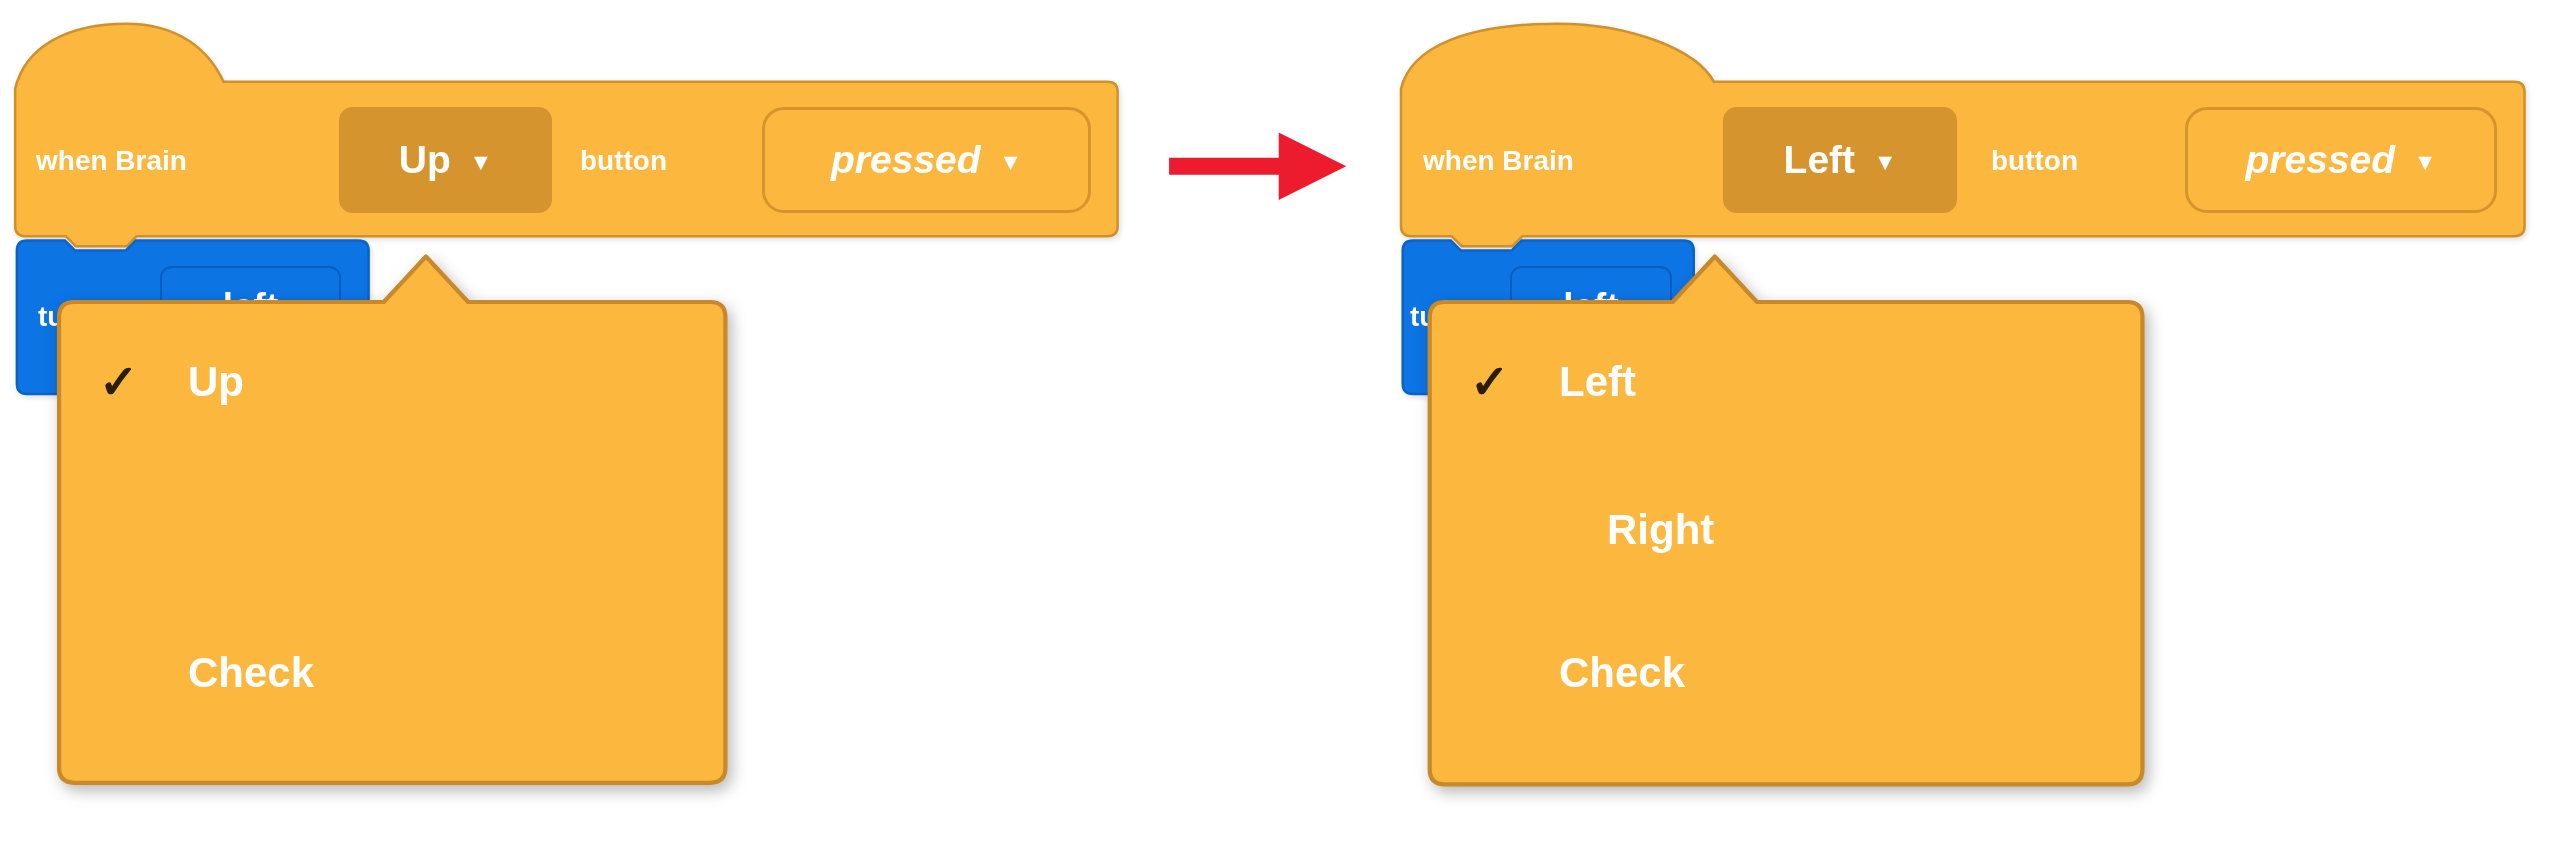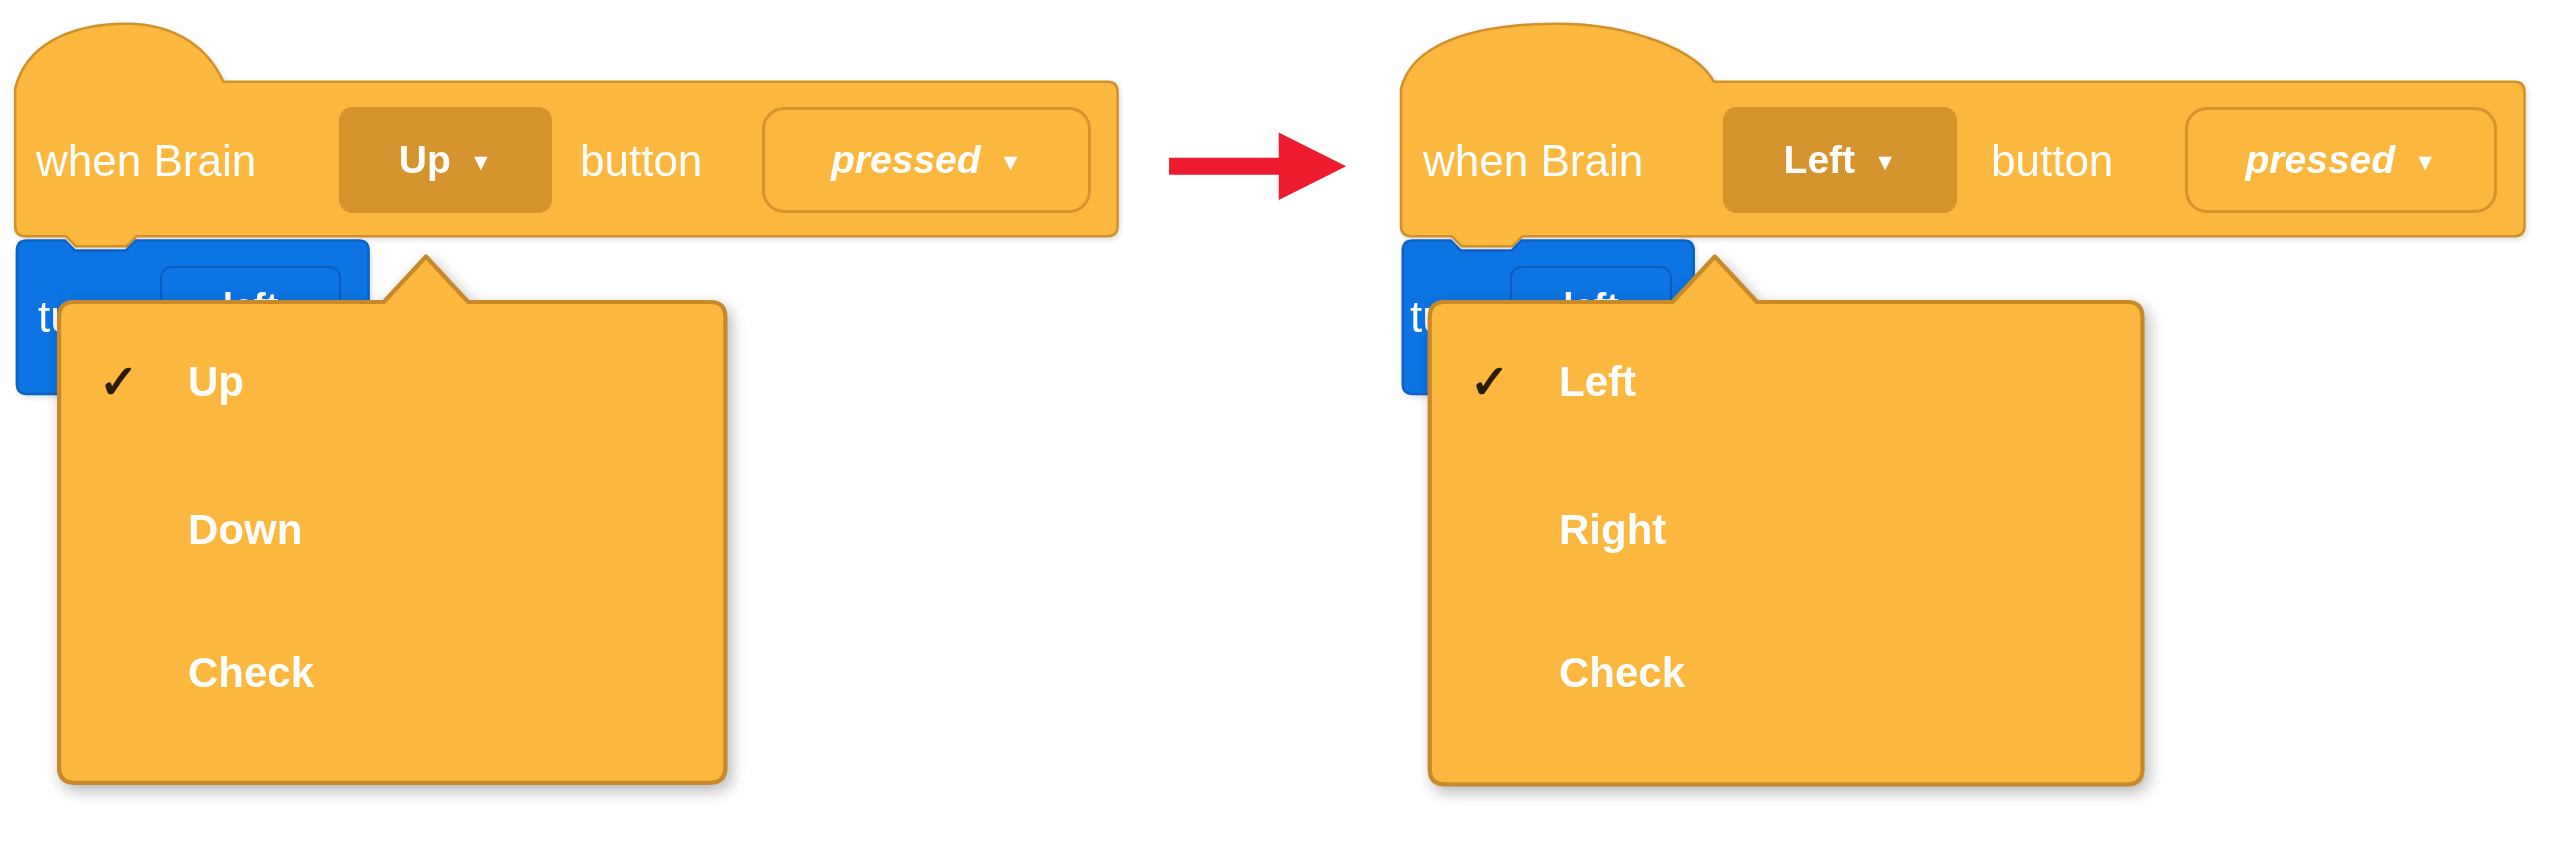--- a/index.html
+++ b/index.html
@@ -35,22 +35,22 @@
     stroke-linejoin:round;
     filter:drop-shadow(5px 7px 9px rgba(0,0,0,0.28));
   }
   .arrow-shape{fill:var(--arrow-red);}
 
   
   .ui{position:absolute;z-index:10;}
   .t{
     position:absolute;
     color:var(--text-white);
-    font-weight:400;
-    font-size:44px;
+    font-weight:700;
+    font-size:28px;
     white-space:nowrap;
     height:51px;line-height:51px;
   }
   .field{
     position:absolute;
     display:flex;align-items:center;justify-content:center;gap:18.6px;
     border-radius:13.5px;
     color:var(--text-white);
     font-weight:700;font-size:39px;white-space:nowrap;
     box-sizing:border-box;
@@ -156,34 +156,30 @@
 
   <svg class="layer menus-layer" width="2576" height="852" viewBox="0 0 3054 1010">
     <path class="menu-shape" d="M88,358 L455,358 L505,304 L555,358 L842,358 Q860,358 860,376 L860,910 Q860,928 842,928 L88,928 Q70,928 70,910 L70,376 Q70,358 88,358 Z"></path>
     <path class="menu-shape" d="M1713,358 L1983,358 L2033,304 L2083,358 L2522,358 Q2540,358 2540,376 L2540,912 Q2540,930 2522,930 L1713,930 Q1695,930 1695,912 L1695,376 Q1695,358 1713,358 Z"></path>
   </svg>
 
   <div class="menu-row" style="left:59px;top:348px;width:666px;">
     <span class="menu-check">✓</span>
     <span class="menu-label">Up</span>
   </div>
-  <div class="menu-row" style="left:59px;top:496px;width:666px;">
-    <span class="menu-check"></span>
-    <span class="menu-label">Down</span>
-  </div>
   <div class="menu-row" style="left:59px;top:639px;width:666px;">
     <span class="menu-check"></span>
     <span class="menu-label">Check</span>
   </div>
 
   <div class="menu-row" style="left:1430px;top:348px;width:713px;">
     <span class="menu-check">✓</span>
     <span class="menu-label">Left</span>
   </div>
-  <div class="menu-row" style="left:1430px;top:496px;width:713px;">
+  <div class="menu-row" style="left:1478px;top:496px;width:713px;">
     <span class="menu-check"></span>
     <span class="menu-label">Right</span>
   </div>
   <div class="menu-row" style="left:1430px;top:639px;width:713px;">
     <span class="menu-check"></span>
     <span class="menu-label">Check</span>
   </div>
 
 </div>
 

